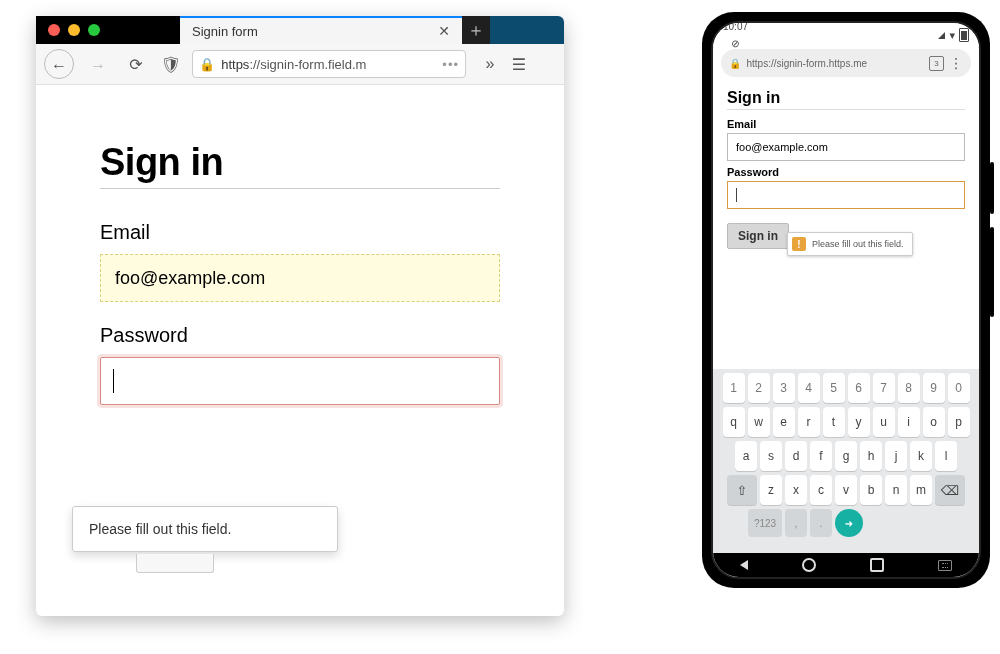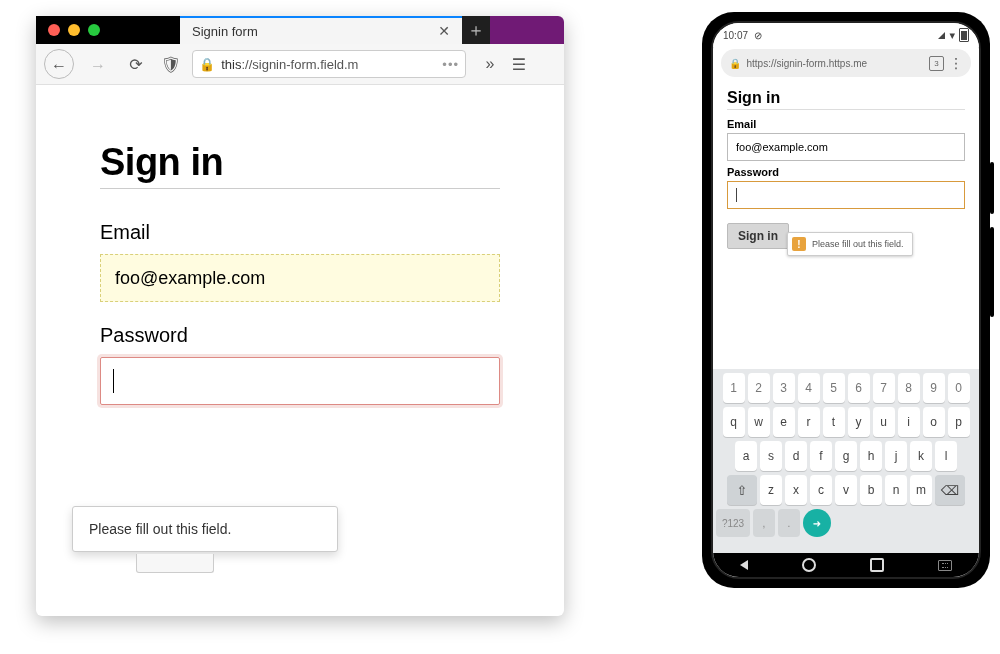--- a/index.html
+++ b/index.html
@@ -16,21 +16,21 @@
     position: absolute;
     left: 36px; top: 16px;
     width: 528px; height: 600px;
     border-radius: 6px;
     box-shadow: 0 6px 20px rgba(0,0,0,.25);
     background: #fff;
     overflow: visible;
   }
   .titlebar {
     height: 28px;
-    background: #701a75;
+    background: #0c4a6e;
     border-radius: 6px 6px 0 0;
     display: flex;
     align-items: stretch;
   }
   .titlebar-left {
     width: 132px;
     background: #000;
     display: flex;
     align-items: center;
     padding-left: 12px;
@@ -260,21 +260,21 @@
   </div>
 
   <div class="toolbar">
     <div class="navbtn back">←</div>
     <div class="navbtn fwd">→</div>
     <div class="navbtn">⟳</div>
     <div class="toolicon">🛡</div>
     <div class="urlbar">
       <span>🔒</span>
       <span class="text">
-        <span class="scheme">this</span><span>://signin-form.field.m</span>
+        <span class="scheme">https</span><span>://signin-form.field.m</span>
       </span>
       <span style="letter-spacing:1px;color:#999;">•••</span>
     </div>
     <div class="toolicon chev2">»</div>
     <div class="toolicon">☰</div>
   </div>
 
   <div class="page">
     <h1>Sign in</h1>
     <div class="htitle-underline"></div>
@@ -293,21 +293,21 @@
   <div class="tooltip-desktop">
     <span>Please fill out this field.</span>
   </div>
   <div class="signin-remainder"></div>
 </div>
 
 <div class="phone">
   <div class="phone-inner">
     <div class="phone-content-wrap">
       <div class="statusbar">
-        <span style="display:flex;gap:6px;align-items:center;">
+        <span style="display:flex;gap:6px;align-items:center;flex-direction:column;">
           <span>10:07</span>
           <span>⊘</span>
         </span>
         <span class="status-right">
           <span class="tri"></span>
           <span class="wifi">▾</span>
           <span class="batt"></span>
         </span>
       </div>
 
@@ -385,21 +385,21 @@
             <div class="key">z</div>
             <div class="key">x</div>
             <div class="key">c</div>
             <div class="key">v</div>
             <div class="key">b</div>
             <div class="key">n</div>
             <div class="key">m</div>
             <div class="key bksp">⌫</div>
           </div>
         <div class="suggestbar">
-          <div class="sug" style="flex:0 0 34px;">
+          <div class="sug" style="flex:0 0 34px;margin-left:32px;">
               <span>?123</span>
             </div>
           <div class="sug" style="flex:0 0 22px;">
               <span>,</span>
             </div>
           <div class="sug" style="flex:0 0 22px;">
               <span>.</span>
             </div>
           <div class="sug go">➜</div>
         </div>

